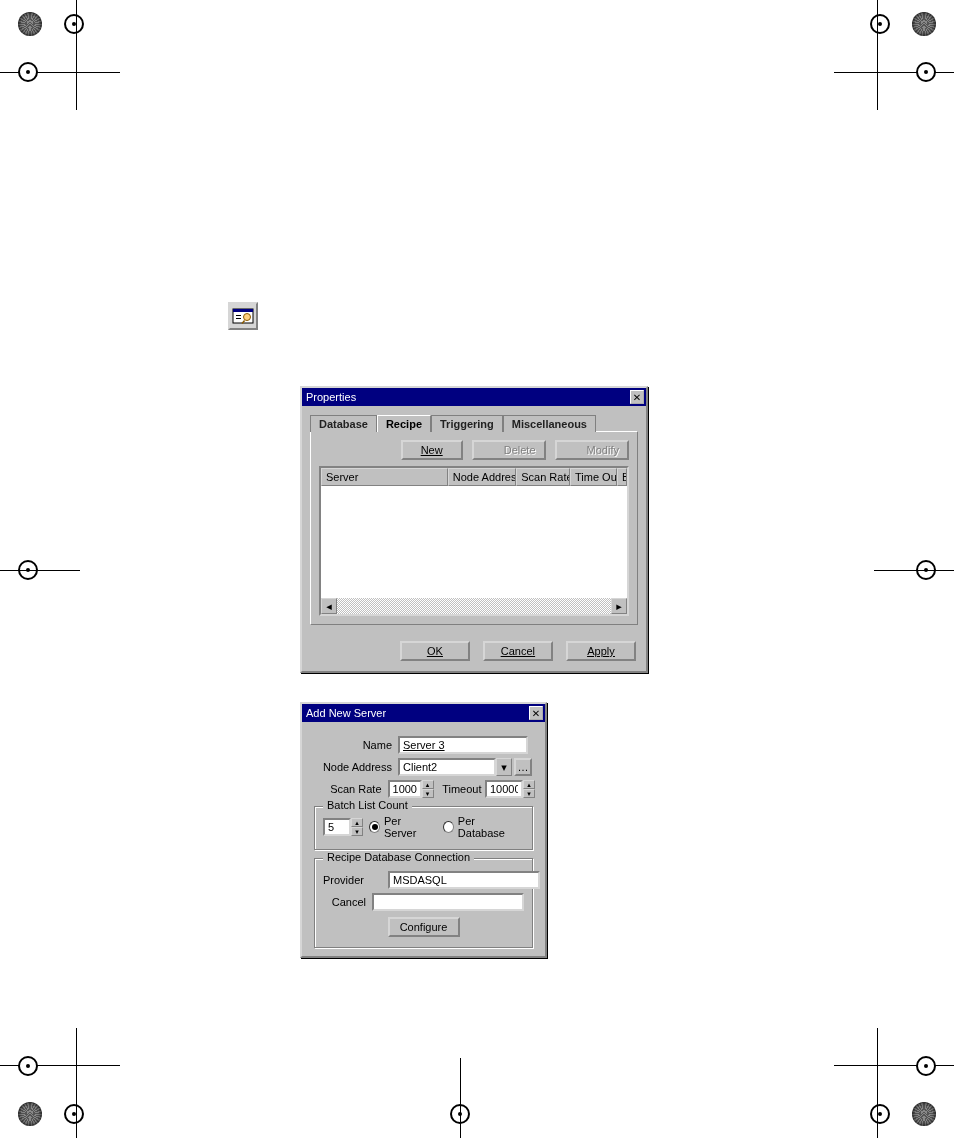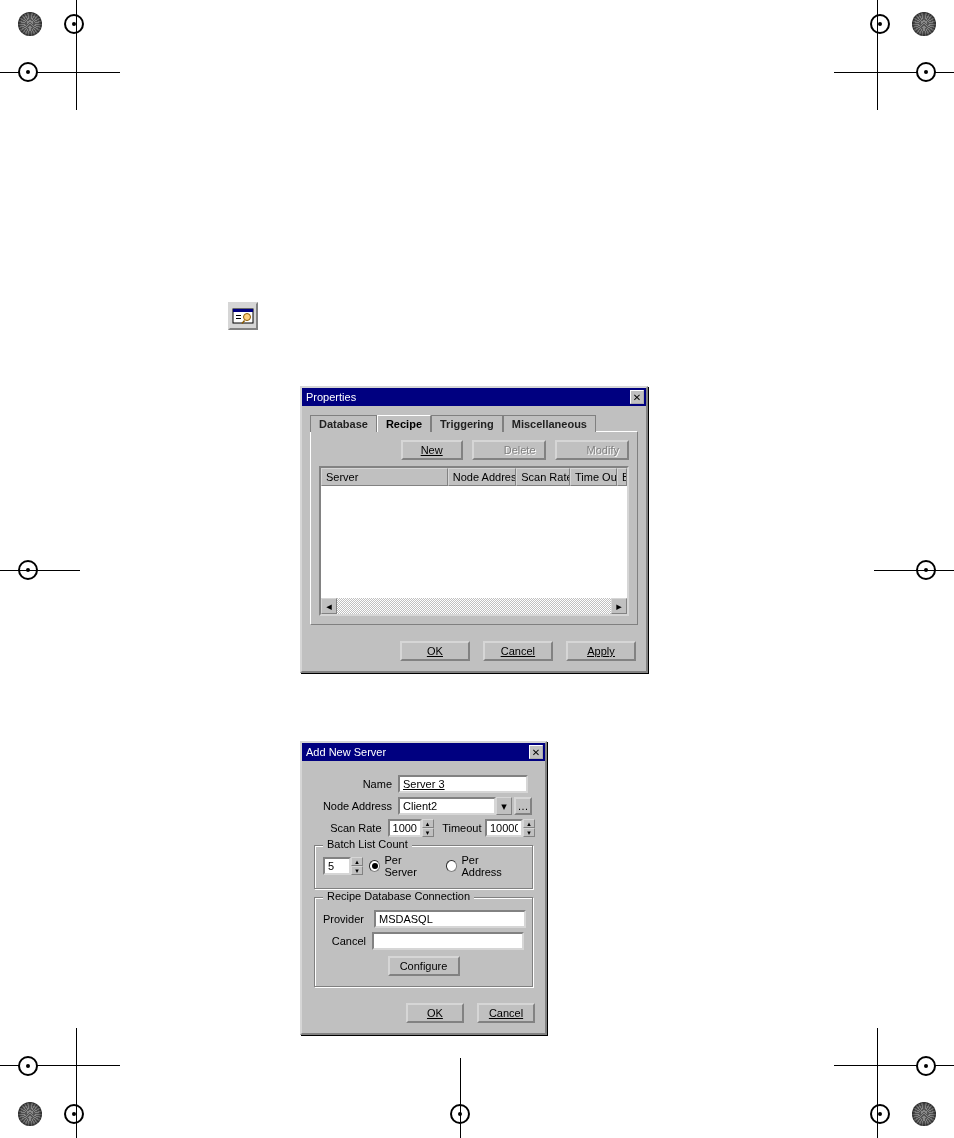--- a/index.html
+++ b/index.html
@@ -140,21 +140,21 @@
       </div>
     </div>
   </div>
   <div class="dlg-footer">
     <span class="btn"><span class="underline-hotkey">OK</span></span>
     <span class="btn"><span class="underline-hotkey">Cancel</span></span>
     <span class="btn"><span class="underline-hotkey">Apply</span></span>
   </div>
 </div>
 
-<div class="win" style="top:741px;left:300px;width:247px">
+<div class="win" style="top:702px;left:300px;width:247px">
   <div class="titlebar">
     <span class="label">Add New Server</span>
     <div class="close-btn">✕</div>
   </div>
   <div style="padding:10px 10px 0">
 
     <div class="form-row">
       <span class="lbl">Name</span>
       <input class="textbox" style="width: 130px; text-decoration: underline;" value="Server 3">
     </div>
@@ -190,38 +190,34 @@
         <span class="spin">
             <span class="sbtn">▴</span>
             <span class="sbtn">▾</span>
           </span>
         <span class="radio checked">
             <span class="dot"></span>
             <span>Per Server</span>
           </span>
         <span class="radio">
             <span class="dot"></span>
-            <span>Per Address</span>
+            <span>Per Database</span>
           </span>
       </div>
     </div>
 
     <div class="fieldset">
       <div class="legend">Recipe Database Connection</div>
       <div class="form-row">
-        <span style="width:50px;text-align:center;margin-right:10px">Provider</span>
+        <span style="width:50px;text-align:center;margin-right:24px">Provider</span>
         <input class="textbox" style="flex: 1 1 0%;" value="MSDASQL">
       </div>
       <div class="form-row">
         <span style="width:50px;text-align:right;margin-right:6px">Cancel</span>
         <input class="textbox" style="flex: 1 1 0%;" value="">
       </div>
       <div style="text-align:center;margin-top:6px">
         <span class="btn" style="min-width:72px">Configure</span>
       </div>
     </div>
 
   </div>
-  <div class="dlg-footer">
-    <span class="btn" style="min-width:58px">OK</span>
-    <span class="btn" style="min-width:58px">Cancel</span>
-  </div>
 </div>
 
 </body></html>

